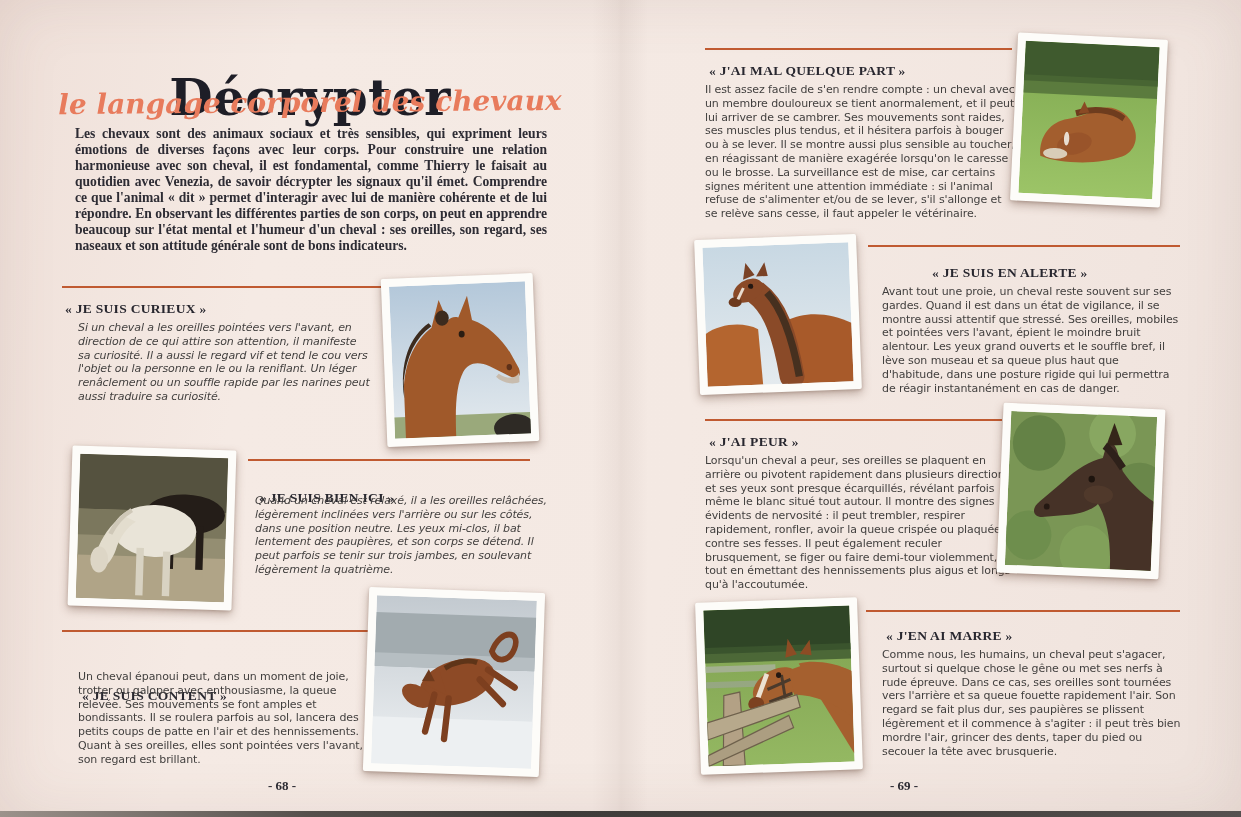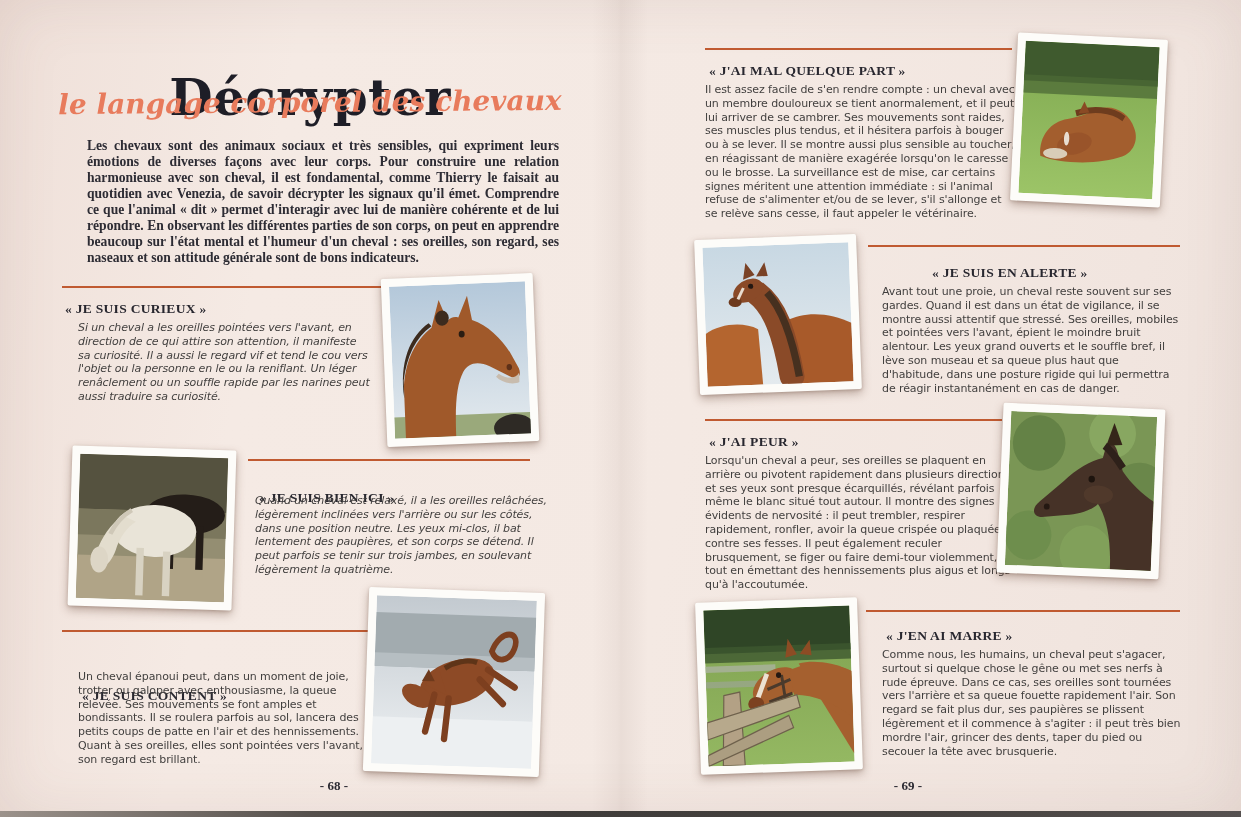--- a/index.html
+++ b/index.html
@@ -14,27 +14,27 @@
   .book-edge{position:absolute;left:0;bottom:0;width:1241px;height:6px;
     background:linear-gradient(to right,#9b928b 0%,#55504c 25%,#3f3c3a 45%,#474340 75%,#565150 100%);}
   .page-title{position:absolute;left:0;top:34px;width:620px;text-align:center;
     font-family:"DejaVu Serif","Liberation Serif",serif;font-weight:800;font-size:50px;
     color:#1e1e27;letter-spacing:.5px;}
   .script-subtitle{position:absolute;left:0;top:86px;width:620px;text-align:center;
     font-family:"DejaVu Serif","Liberation Serif",serif;font-style:italic;font-weight:700;
     font-size:28px;color:#e87b5c;transform:rotate(-0.5deg);}
   .intro{position:absolute;left:75px;top:126px;width:472px;
     font-family:"Liberation Serif","DejaVu Serif",serif;font-weight:700;font-size:13.6px;
-    line-height:16px;text-align:justify;color:#2d2c34;margin:12px;}
+    line-height:16px;text-align:justify;color:#2d2c34;margin:0;}
   .rule{position:absolute;height:2px;background:#c05a31;}
   .sec-h{position:absolute;margin:4px;font-family:"Liberation Serif","DejaVu Serif",serif;
     font-weight:700;font-size:13.5px;color:#28272f;letter-spacing:.3px;}
   .sec-b{position:absolute;margin:0;font-family:"DejaVu Sans","Liberation Sans",sans-serif;
     font-size:11px;line-height:13.8px;color:#413f3e;letter-spacing:-.1px;}
-  .pagenum{position:absolute;width:80px;text-align:right;margin:0;
+  .pagenum{position:absolute;width:80px;text-align:left;margin:0;
     font-family:"Liberation Serif",serif;font-weight:700;font-size:13px;color:#2c2b33;}
   .photo{position:absolute;margin:0;box-sizing:border-box;background:#fdfcf9;padding:8px;
     border-radius:2px;box-shadow:0 4px 10px rgba(96,62,48,.38),0 1px 3px rgba(96,62,48,.25);}
   .photo svg{display:block;width:100%;height:100%;}
 </style>
 </head>
 <body>
 
 <div class="spread">
 
@@ -210,17 +210,17 @@
       <path d="M12,55 L23,53 L25,100 L10,100 Z" fill="#b3a185" stroke="#6e614c" stroke-width=".8"></path>
       <path d="M0,72 L62,56 L64,64 L0,83 Z" fill="#b7a98c" stroke="#6e614c" stroke-width=".8"></path>
       <path d="M0,93 L56,69 L59,77 L0,100 Z" fill="#ac9e81" stroke="#6e614c" stroke-width=".8"></path>
     </svg>
   </figure>
 
   <div class="rule" style="left:866px;top:610px;width:314px;"></div>
   <h3 class="sec-h" style="left:882px;top:624px;text-align:center;">« J'EN AI MARRE »</h3>
   <p class="sec-b" style="left:882px;top:648px;width:302px;">Comme nous, les humains, un cheval peut s'agacer, surtout si quelque chose le gêne ou met ses nerfs à rude épreuve. Dans ce cas, ses oreilles sont tournées vers l'arrière et sa queue fouette rapidement l'air. Son regard se fait plus dur, ses paupières se plissent légèrement et il commence à s'agiter : il peut très bien mordre l'air, grincer des dents, taper du pied ou secouer la tête avec brusquerie.</p>
 
-  <p class="pagenum" style="left:842px;top:778px;">- 69 -</p>
+  <p class="pagenum" style="left:890px;top:778px;">- 69 -</p>
 
   <div class="gutter"></div>
   <div class="book-edge"></div>
 </div>
 
 </body></html>

